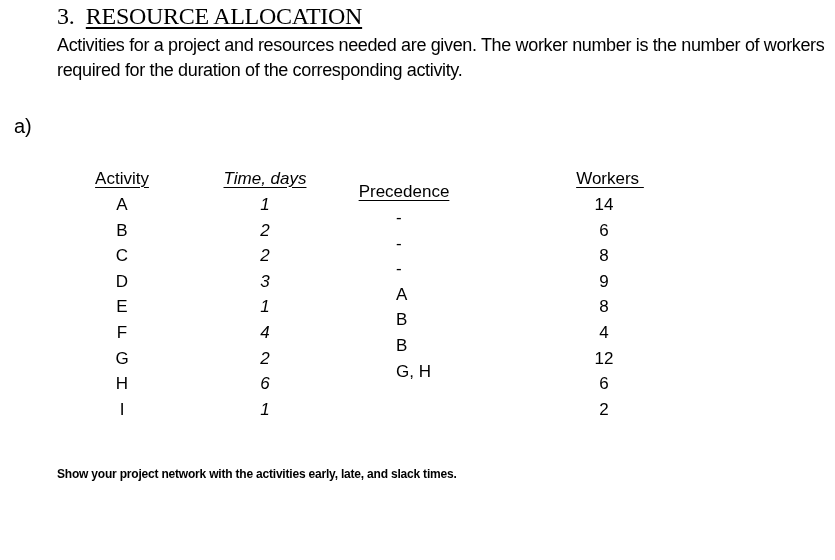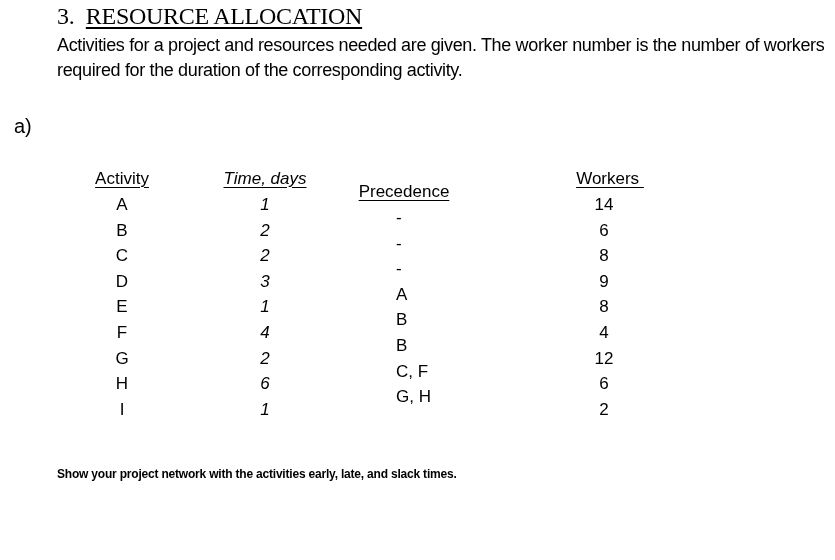--- a/index.html
+++ b/index.html
@@ -74,21 +74,20 @@
 </div>
 
 <div class="col col-prec">
   <div class="hdr">Precedence</div>
   <div class="cell">-</div>
   <div class="cell">-</div>
   <div class="cell">-</div>
   <div class="cell">A</div>
   <div class="cell">B</div>
   <div class="cell">B</div>
-  <div class="cell">C, F</div>
   <div class="cell">G, H</div>
 </div>
 
 <div class="col col-workers">
   <div class="hdr">Workers </div>
   <div class="cell">14</div>
   <div class="cell">6</div>
   <div class="cell">8</div>
   <div class="cell">9</div>
   <div class="cell">8</div>

